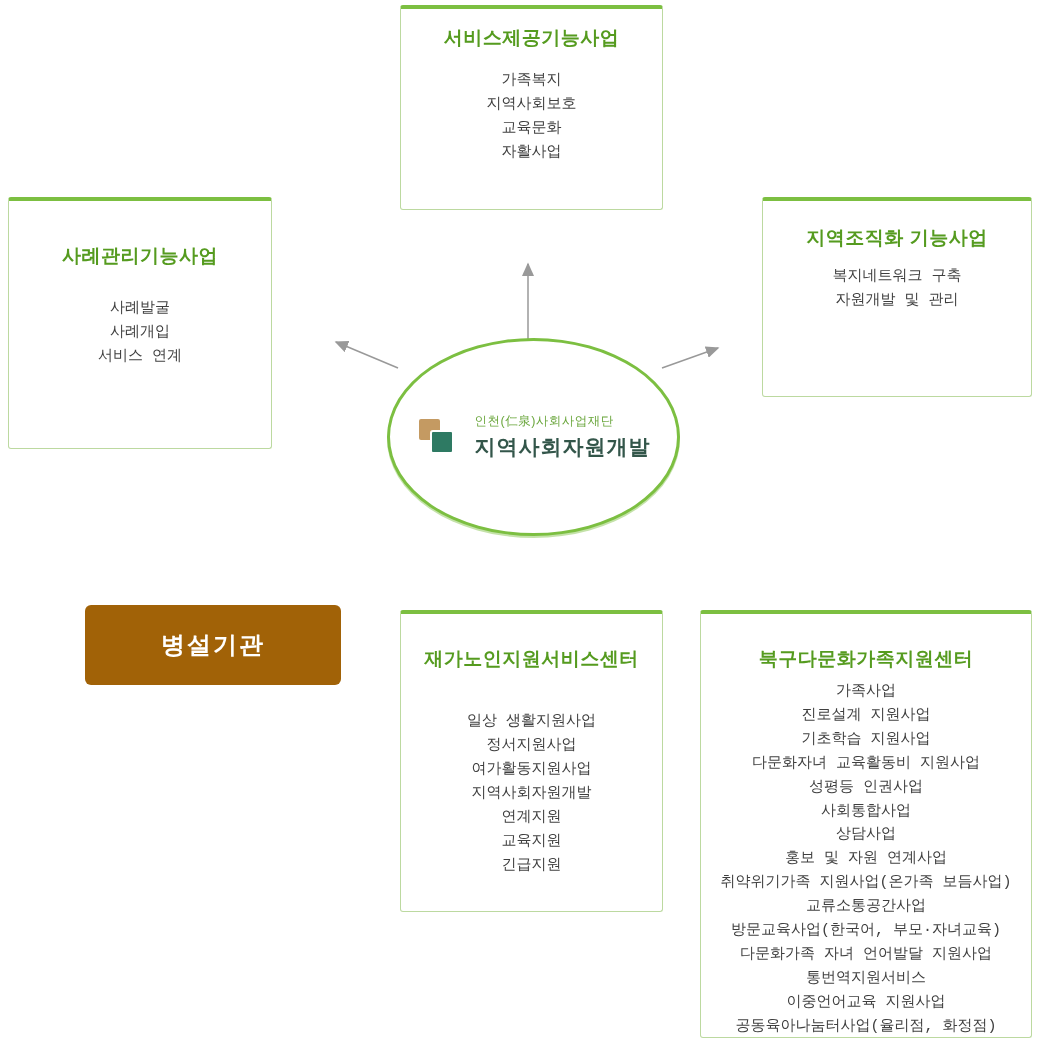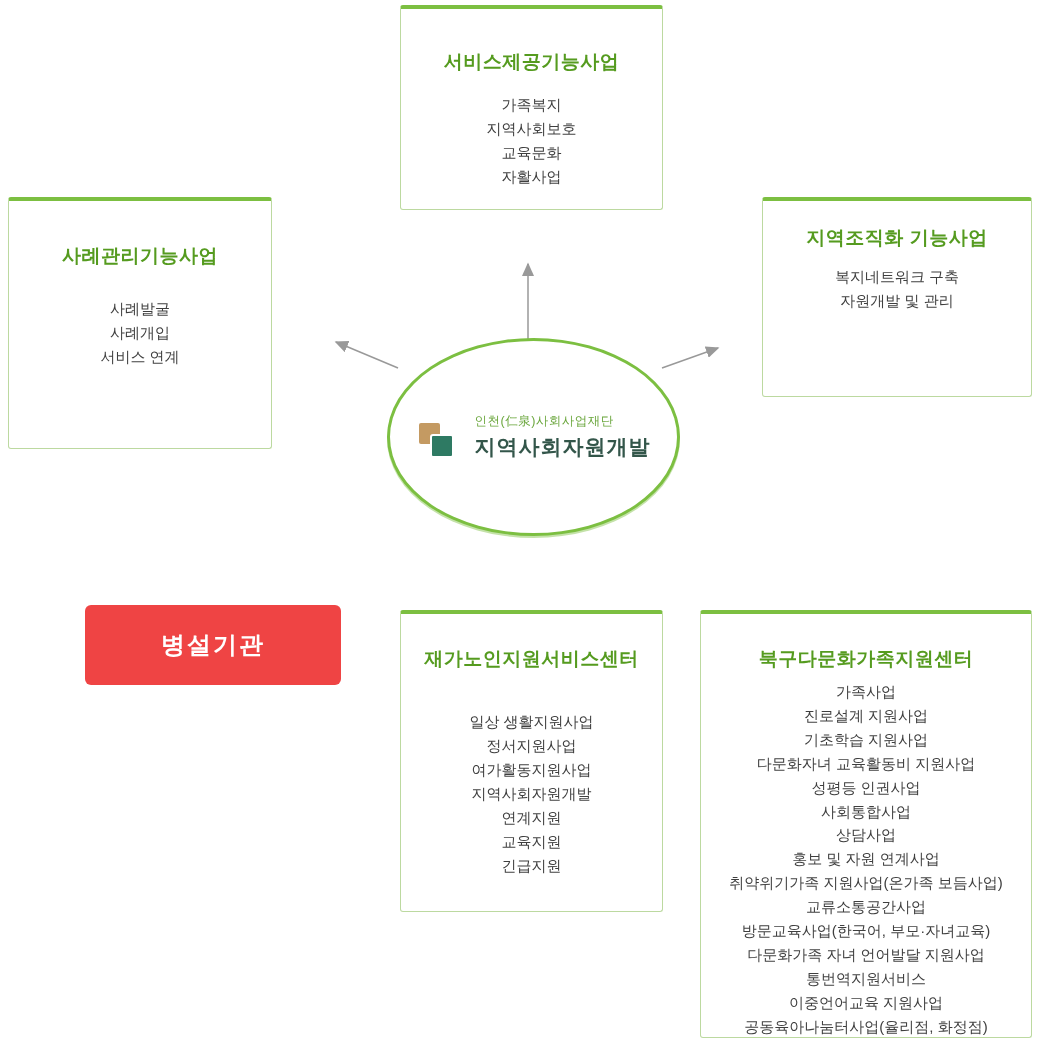--- a/index.html
+++ b/index.html
@@ -34,23 +34,24 @@
     font-weight: bold;
     font-size: 19px;
     color: #559b1f;
     letter-spacing: 0.5px;
   }
   .box-items { }
   .box-item {
     font-size: 15px;
     line-height: 24px;
     color: #3f3f3f;
+    font-family: Liberation Mono, monospace;
   }
   .box-service       { left: 400px; top: 5px;   width: 263px; height: 205px; }
-  .box-service .box-title { margin-top: 40px; }
+  .box-service .box-title { margin-top: 16px; }
   .box-service .box-items { margin-top: 18px; }
 
   .box-case          { left: 8px;   top: 197px; width: 264px; height: 252px; }
   .box-case .box-title { margin-top: 42px; }
   .box-case .box-items { margin-top: 28px; }
 
   .box-community     { left: 762px; top: 197px; width: 270px; height: 200px; }
   .box-community .box-title { margin-top: 24px; }
   .box-community .box-items { margin-top: 14px; }
 
@@ -71,21 +72,21 @@
     border: 3px solid #7cbf41;
     border-radius: 50%;
     background: #ffffff;
     display: flex;
     align-items: center;
     justify-content: center;
     box-shadow: 0 2px 0 rgba(124,191,65,0.45);
   }
   .logo-row {
     display: flex;
-    align-items: flex-end;
+    align-items: flex-start;
     gap: 20px;
   }
   .logo-icon { flex: 0 0 auto; display: block; }
   .logo-text { display: flex; flex-direction: column; }
   .foundation {
     font-size: 12.5px;
     color: #6aa63c;
     letter-spacing: 0.5px;
     margin-bottom: 3px;
   }
@@ -94,21 +95,21 @@
     font-weight: bold;
     color: #33564a;
     letter-spacing: 1px;
   }
 
   
   .annex {
     position: absolute;
     left: 85px; top: 605px;
     width: 256px; height: 80px;
-    background: #ef4444;
+    background: #a16207;
     border-radius: 6px;
     display: flex;
     align-items: center;
     justify-content: center;
   }
   .annex span {
     color: #ffffff;
     font-size: 24px;
     font-weight: bold;
     letter-spacing: 2px;

